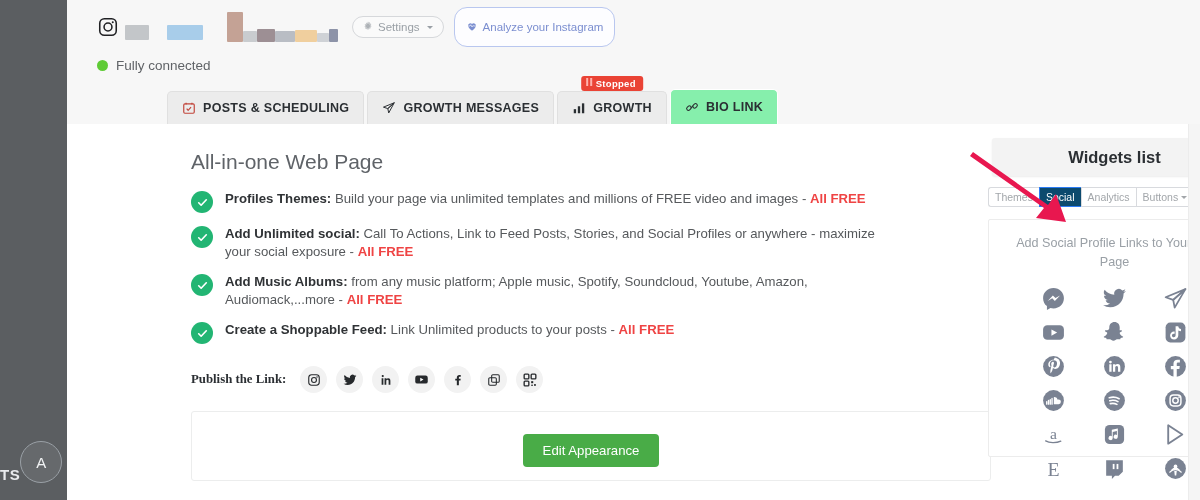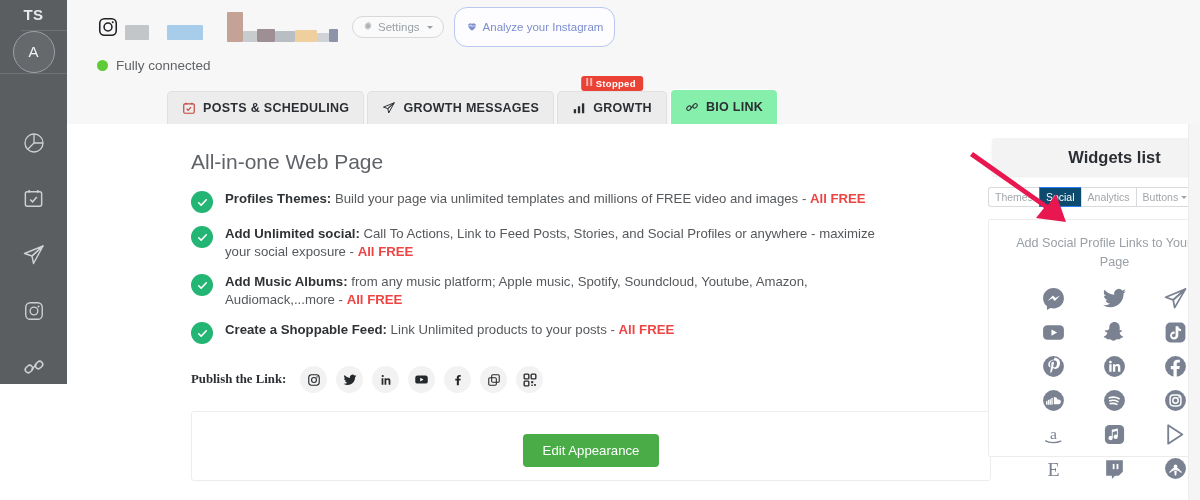--- a/index.html
+++ b/index.html
@@ -7,23 +7,23 @@
     width: 1200px; height: 500px;
     overflow: hidden;
     font-family: "Liberation Sans", sans-serif;
     background: #ffffff;
     color: #3c4043;
   }
   #app { position: relative; width: 1200px; height: 500px; display: flex; }
 
   
   .sidebar {
-    width: 67px; height: 384px;
+    width: 67px; height: 500px;
     background: #5b5e61;
-    display: flex; flex-direction: column; align-items: flex-end;
+    display: flex; flex-direction: row; align-items: flex-end;
     flex: 0 0 67px;
     position: relative;
   }
   .sidebar-brand {
     width: 100%; height: 52px;
     display: flex; align-items: center; justify-content: center;
     color: #e8eaed; font-size: 15px; font-weight: bold; letter-spacing: .5px;
   }
   .sidebar-sep { width: 46px; height: 1px; background: #6e7275; }
   .sidebar-avatar-wrap {

